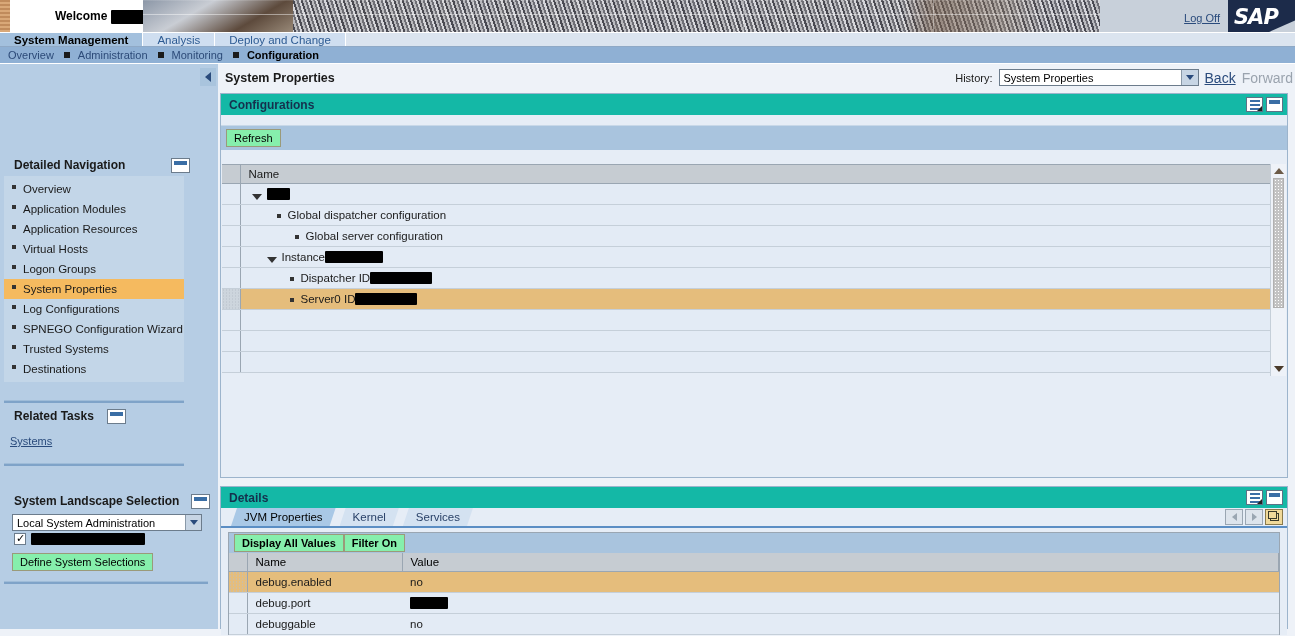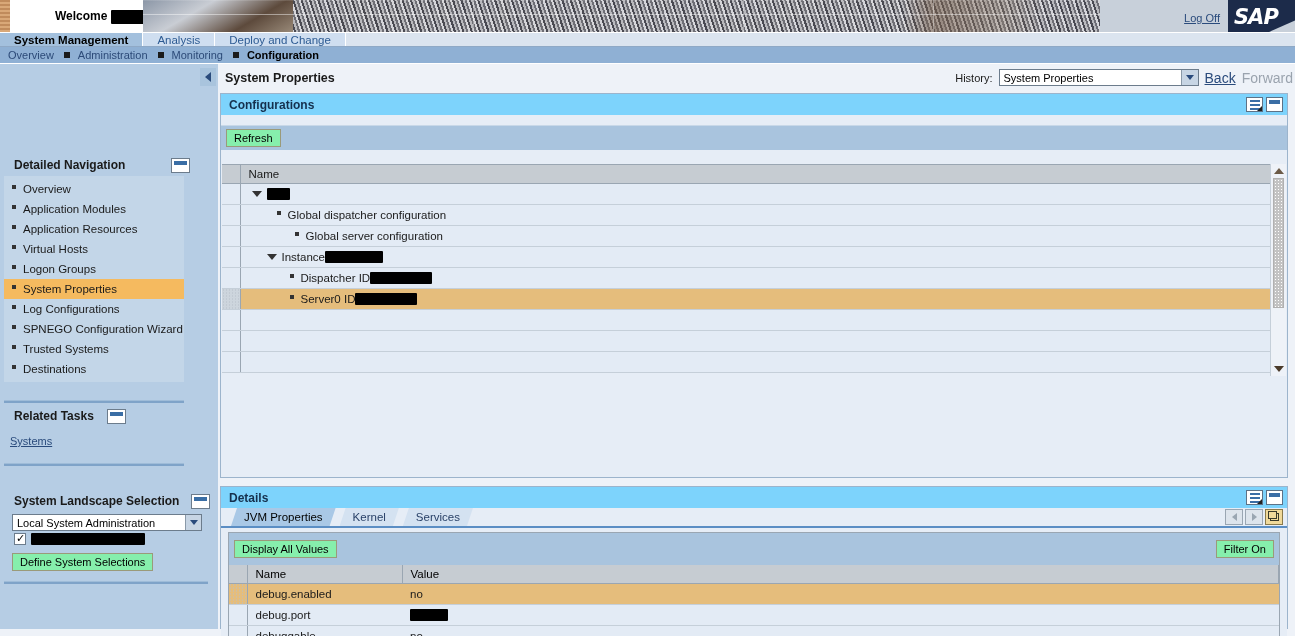--- a/index.html
+++ b/index.html
@@ -224,21 +224,21 @@
   }
   .linkbtn { font-size: 14px; color: #2a4b7c; text-decoration: underline; cursor: pointer; }
   .linkbtn.disabled { color: #9aa3ae; text-decoration: none; cursor: default; }
 
   
   .panel {
     position: absolute; background: #e6edf6;
     border: 1px solid #9cb4cc;
   }
   .panel-head {
-    height: 21px; background: #7dd3fc;
+    height: 21px; background: #14b8a6;
     display: flex; align-items: center; justify-content: space-between;
     padding: 0 4px 0 8px;
   }
   .panel-head-title { font-size: 12px; font-weight: bold; color: #15304d; }
   .head-icons { display: flex; gap: 3px; align-items: center; }
   .icon-box {
     width: 17px; height: 15px; background: #fff; border: 1px solid #5d7286;
     position: relative; cursor: pointer;
   }
   .icon-lines::before {
@@ -274,21 +274,21 @@
   .tree-row td {
     height: 21px; font-size: 11.5px; color: #1a1a1a;
     border-bottom: 1px solid #c5cfd9; background: #e3ebf5;
   }
   .tree-row.sel td { background: #e5bd7c; }
   .tree-row.sel .grip-cell {
     background: #cdd5dd;
     background-image: radial-gradient(#b6bec8 0.6px, transparent 0.6px);
     background-size: 3px 3px;
   }
-  .tree-label { display: flex; align-items: center; }
+  .tree-label { display: flex; align-items: flex-end; }
   .tri-expand {
     width:0;height:0;border-left:5px solid transparent;border-right:5px solid transparent;
     border-top:6px solid #333; margin-right: 5px; flex:0 0 auto;
   }
   .leafdot { width:4px;height:4px;background:#333;margin-right:7px;margin-bottom:3px;flex:0 0 auto; }
   .tree-empty td { height: 21px; background: #e3ebf5; border-bottom: 1px solid #c5cfd9; }
 
   
   .vscroll {
     position: absolute; right: 0; top: 0; width: 16px; bottom: 0;
@@ -331,22 +331,22 @@
   .navbtn.copy { background: #f0d99a; border: 1px solid #8a7a4a; }
   .copy-glyph {
     width: 9px; height: 8px; border: 1.5px solid #3a3a2a; position: relative;
   }
   .copy-glyph::before {
     content:""; position:absolute; left:-3px; top:-3px; width:7px;height:6px;
     border:1.5px solid #3a3a2a; background:#f0d99a;
   }
 
   .prop-tool {
-    background: #a9c4de; height: 32px; display: flex; align-items: center;
-    justify-content: space-between; padding: 0 5px;
+    background: #a9c4de; height: 20px; display: flex; align-items: center;
+    padding: 0 5px; font-weight: bold;
   }
   .prop-tbl { width: 100%; border-collapse: collapse; table-layout: fixed; }
   .prop-tbl th {
     background: #c6ccd2; text-align: left; font-weight: normal;
     font-size: 11.5px; height: 18px; padding-left: 8px;
     border-bottom: 1px solid #9aa6b2; border-right: 1px solid #9aa6b2;
   }
   .prop-row td {
     height: 21px; font-size: 11.5px; color: #1a1a1a; padding-left: 8px;
     border-bottom: 1px solid #c5cfd9; background: #e3ebf5;

